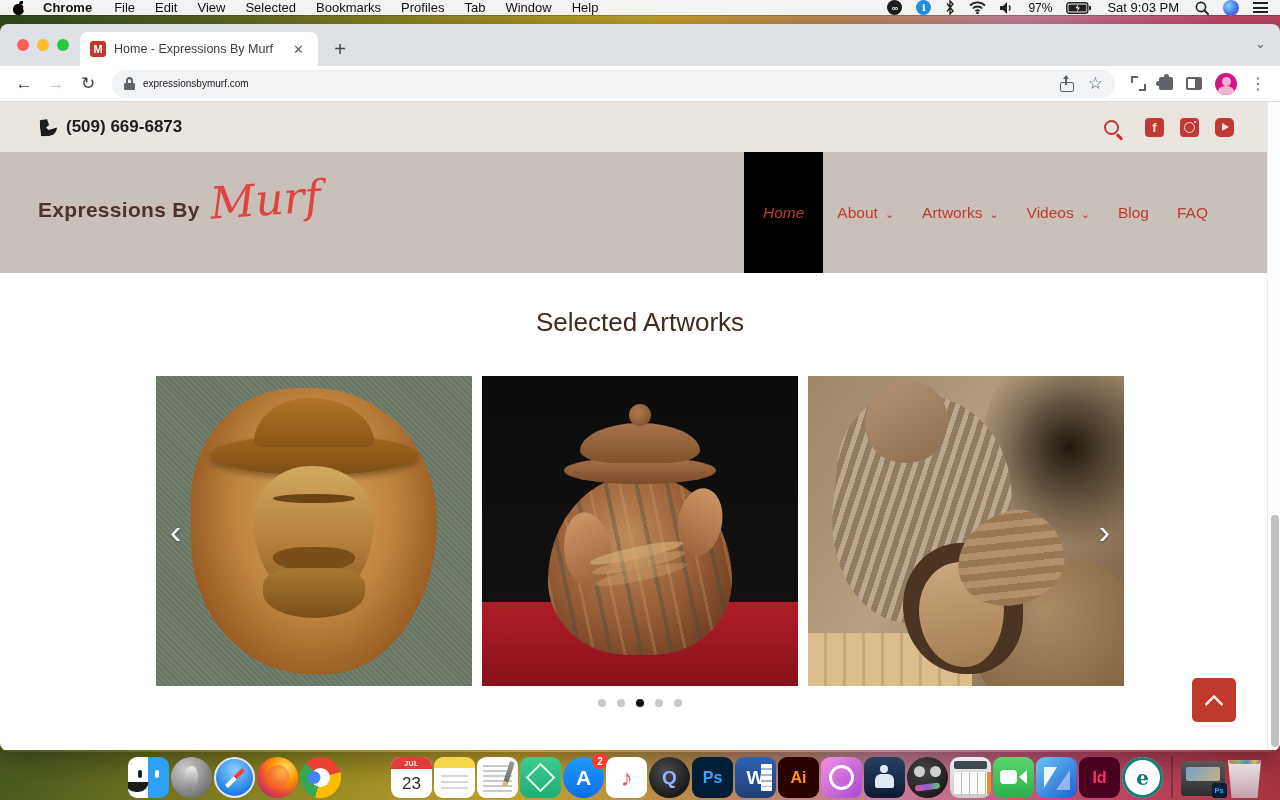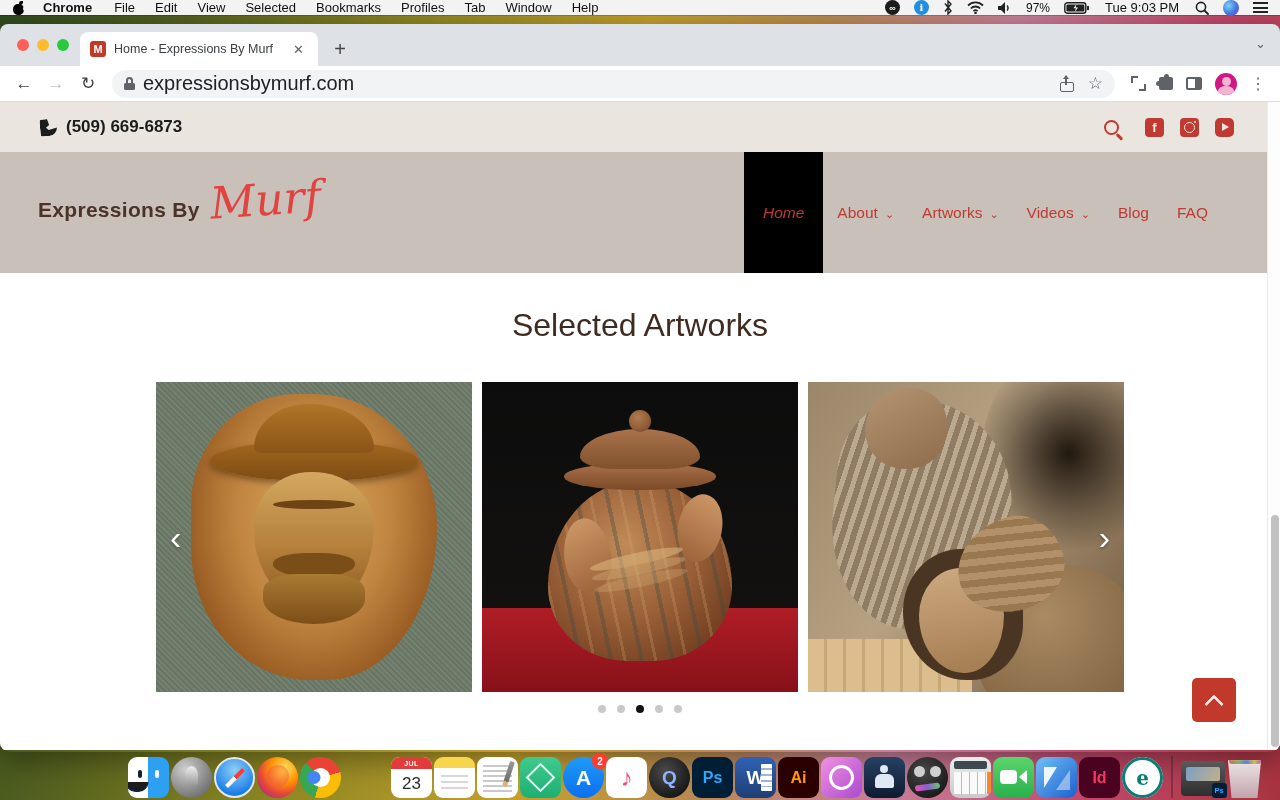--- a/index.html
+++ b/index.html
@@ -42,21 +42,21 @@
   .newtab { width:28px; height:28px; margin:0 0 3px 8px; display:flex; align-items:center; justify-content:center; font-size:20px; color:#444; border-radius:50%; }
   .strip-chevron { position:absolute; right:14px; top:12px; color:#5f6368; font-size:13px; }
 
   .toolbar { height:36px; background:#fff; display:flex; align-items:center; padding:0 10px; gap:4px; border-bottom:1px solid #dadce0; }
   .navbtn { width:28px; height:28px; display:flex; align-items:center; justify-content:center; font-size:17px; color:#3c4043; border-radius:50%; }
   .navbtn.disabled { color:#bdc1c6; }
   .omnibox { flex:1; height:28px; background:#f1f3f4; border-radius:14px; margin:0 8px 0 6px; display:flex; align-items:center; padding:0 12px; gap:8px; }
   .lock { width:11px; height:13px; position:relative; }
   .lock .shackle{ position:absolute; top:0; left:2px; width:7px; height:7px; border:2px solid #5f6368; border-bottom:none; border-radius:5px 5px 0 0;}
   .lock .bodyp{ position:absolute; bottom:0; left:0; width:11px; height:7px; background:#5f6368; border-radius:1.5px;}
-  .url { font-size:20px; color:#202124; flex:1; }
+  .url { font-size:10px; color:#202124; flex:1; }
   .omni-actions { display:flex; align-items:center; gap:14px; }
   .share-icon { width:14px; height:16px; position:relative; }
   .share-icon .box{ position:absolute; left:0; bottom:0; width:14px; height:10px; border:1.6px solid #5f6368; border-radius:2px;}
   .share-icon .arrow{ position:absolute; left:5.4px; top:0; width:1.8px; height:9px; background:#5f6368;}
   .share-icon .arrow::before{ content:""; position:absolute; left:-2.6px; top:0; width:0; height:0; border:3.5px solid transparent; border-bottom:4px solid #5f6368; transform:translateY(-4px);}
   .star { color:#5f6368; font-size:17px; }
   .toolbar-right { display:flex; align-items:center; gap:13px; padding:0 4px; }
   .expand-icon{ width:15px; height:15px; position:relative;}
   .expand-icon::before,.expand-icon::after{ content:""; position:absolute; width:5px; height:5px; border:2px solid #5f6368;}
   .expand-icon::before{ left:0; top:0; border-right:none; border-bottom:none;}
@@ -90,21 +90,21 @@
   .site-header { height:121px; background:#c9c0b9; display:flex; align-items:stretch; position:relative; }
   .logo { position:absolute; left:38px; top:28px; display:flex; align-items:flex-start; gap:10px; }
   .logo-text { font-size:21px; font-weight:bold; color:#4b332a; letter-spacing:.3px; margin-top:18px; }
   .logo-sig { font-family:"DejaVu Serif", serif; font-style:italic; font-size:44px; color:#e04340; line-height:.9; transform:rotate(-4deg); font-weight:normal; }
   .nav { margin-left:auto; display:flex; align-items:stretch; padding-right:58px; }
   .nav-item { display:flex; align-items:center; gap:7px; padding:0 14px; color:#bf3a32; font-size:15.5px; }
   .nav-item.active { background:#000000; padding:0 19px;font-style:italic; }
   .nav-chevron { font-size:11px; margin-top:3px; }
 
   .site-main { position:relative; height:477px; background:#fff; }
-  .main-heading { text-align:center; padding-top:34px; font-size:32px; font-weight:500; color:#3f2b1f; }
+  .main-heading { text-align:center; padding-top:34px; font-size:26px; font-weight:500; color:#3f2b1f; }
 
   .carousel { position:relative; width:968px; margin:38px auto 0; display:flex; gap:10px; }
   .slide { position:relative; flex:1; height:310px; overflow:hidden; }
   .car-arrow { position:absolute; top:50%; transform:translateY(-50%); color:#fff; font-size:34px; line-height:1; text-shadow:0 1px 3px rgba(0,0,0,.4); z-index:5; }
   .car-arrow.prev { left:14px; } .car-arrow.next { right:14px; }
 
   
   .s1 { background:repeating-linear-gradient(45deg,#75816f 0 2px,#697564 2px 4px); }
   .s1 .plaque { position:absolute; left:11%; top:4%; width:78%; height:92%; border-radius:46% 54% 48% 52% / 42% 50% 58% 50%; background:radial-gradient(ellipse at 50% 42%, #dcab61 0%, #c08440 45%, #93571f 78%, #6f3f15 100%); }
   .s1 .hat-brim { position:absolute; left:17%; top:19%; width:66%; height:13%; border-radius:50%; background:linear-gradient(180deg,#a2671f,#7e4c14); box-shadow:0 3px 6px rgba(60,35,8,.5); }
@@ -255,21 +255,21 @@
       </span>
       <span class="batt-text">97%</span>
       <span class="sicon">
         <svg width="25" height="12" viewBox="0 0 25 12">
             <rect x="0.8" y="0.8" width="21" height="10.4" rx="2.5" stroke="#222" stroke-width="1.4" fill="none"></rect>
             <rect x="2.4" y="2.4" width="18" height="7.2" rx="1.4" fill="#222"></rect>
             <path d="M12.5 2 L9.5 6.3 h2.4 L10.8 10 L14 5.6 h-2.4 z" fill="#fff"></path>
             <rect x="23" y="3.8" width="2" height="4.4" rx="1" fill="#222"></rect>
           </svg>
       </span>
-      <span class="clock">Tue 9:03 PM</span>
+      <span class="clock">Sat 9:03 PM</span>
       <span class="sicon">
         <svg width="14" height="14" viewBox="0 0 14 14">
             <circle cx="6" cy="6" r="4.6" stroke="#222" stroke-width="1.6" fill="none"></circle>
             <line x1="9.5" y1="9.5" x2="13" y2="13" stroke="#222" stroke-width="1.8" stroke-linecap="round"></line>
           </svg>
       </span>
       <span class="sicon siri-icon"></span>
       <span class="sicon nc-icon"></span>
     </div>
   </div>

